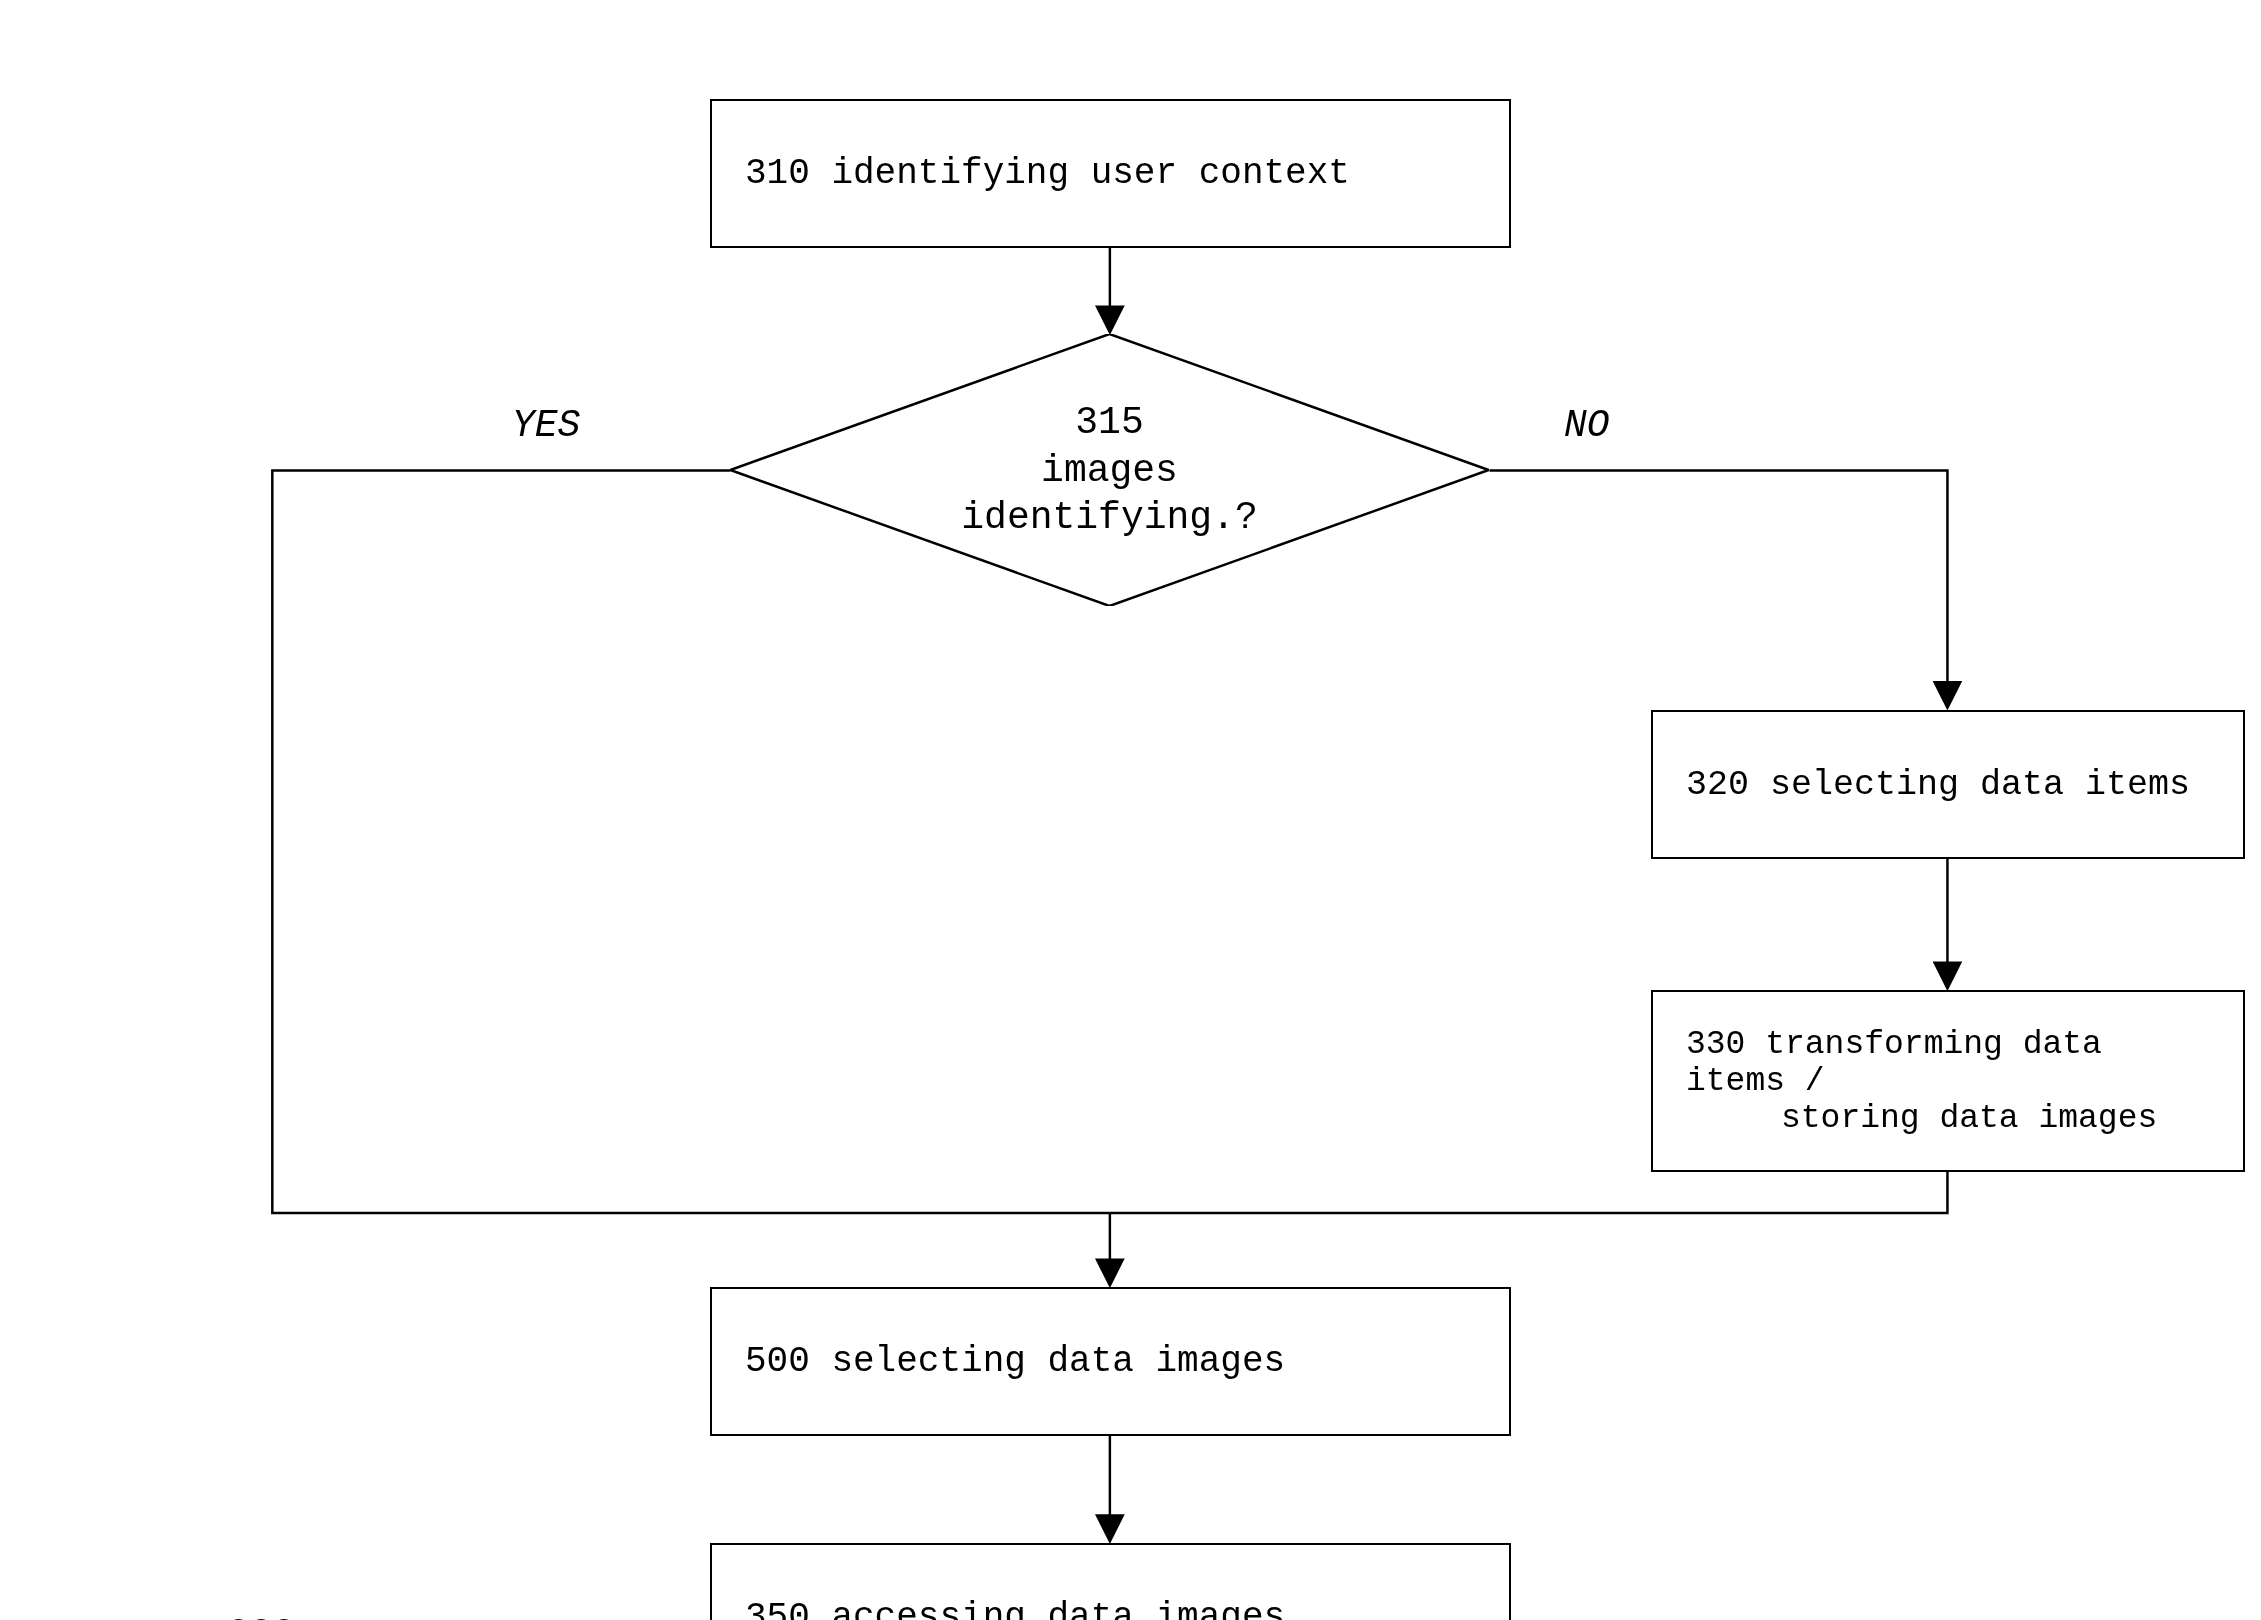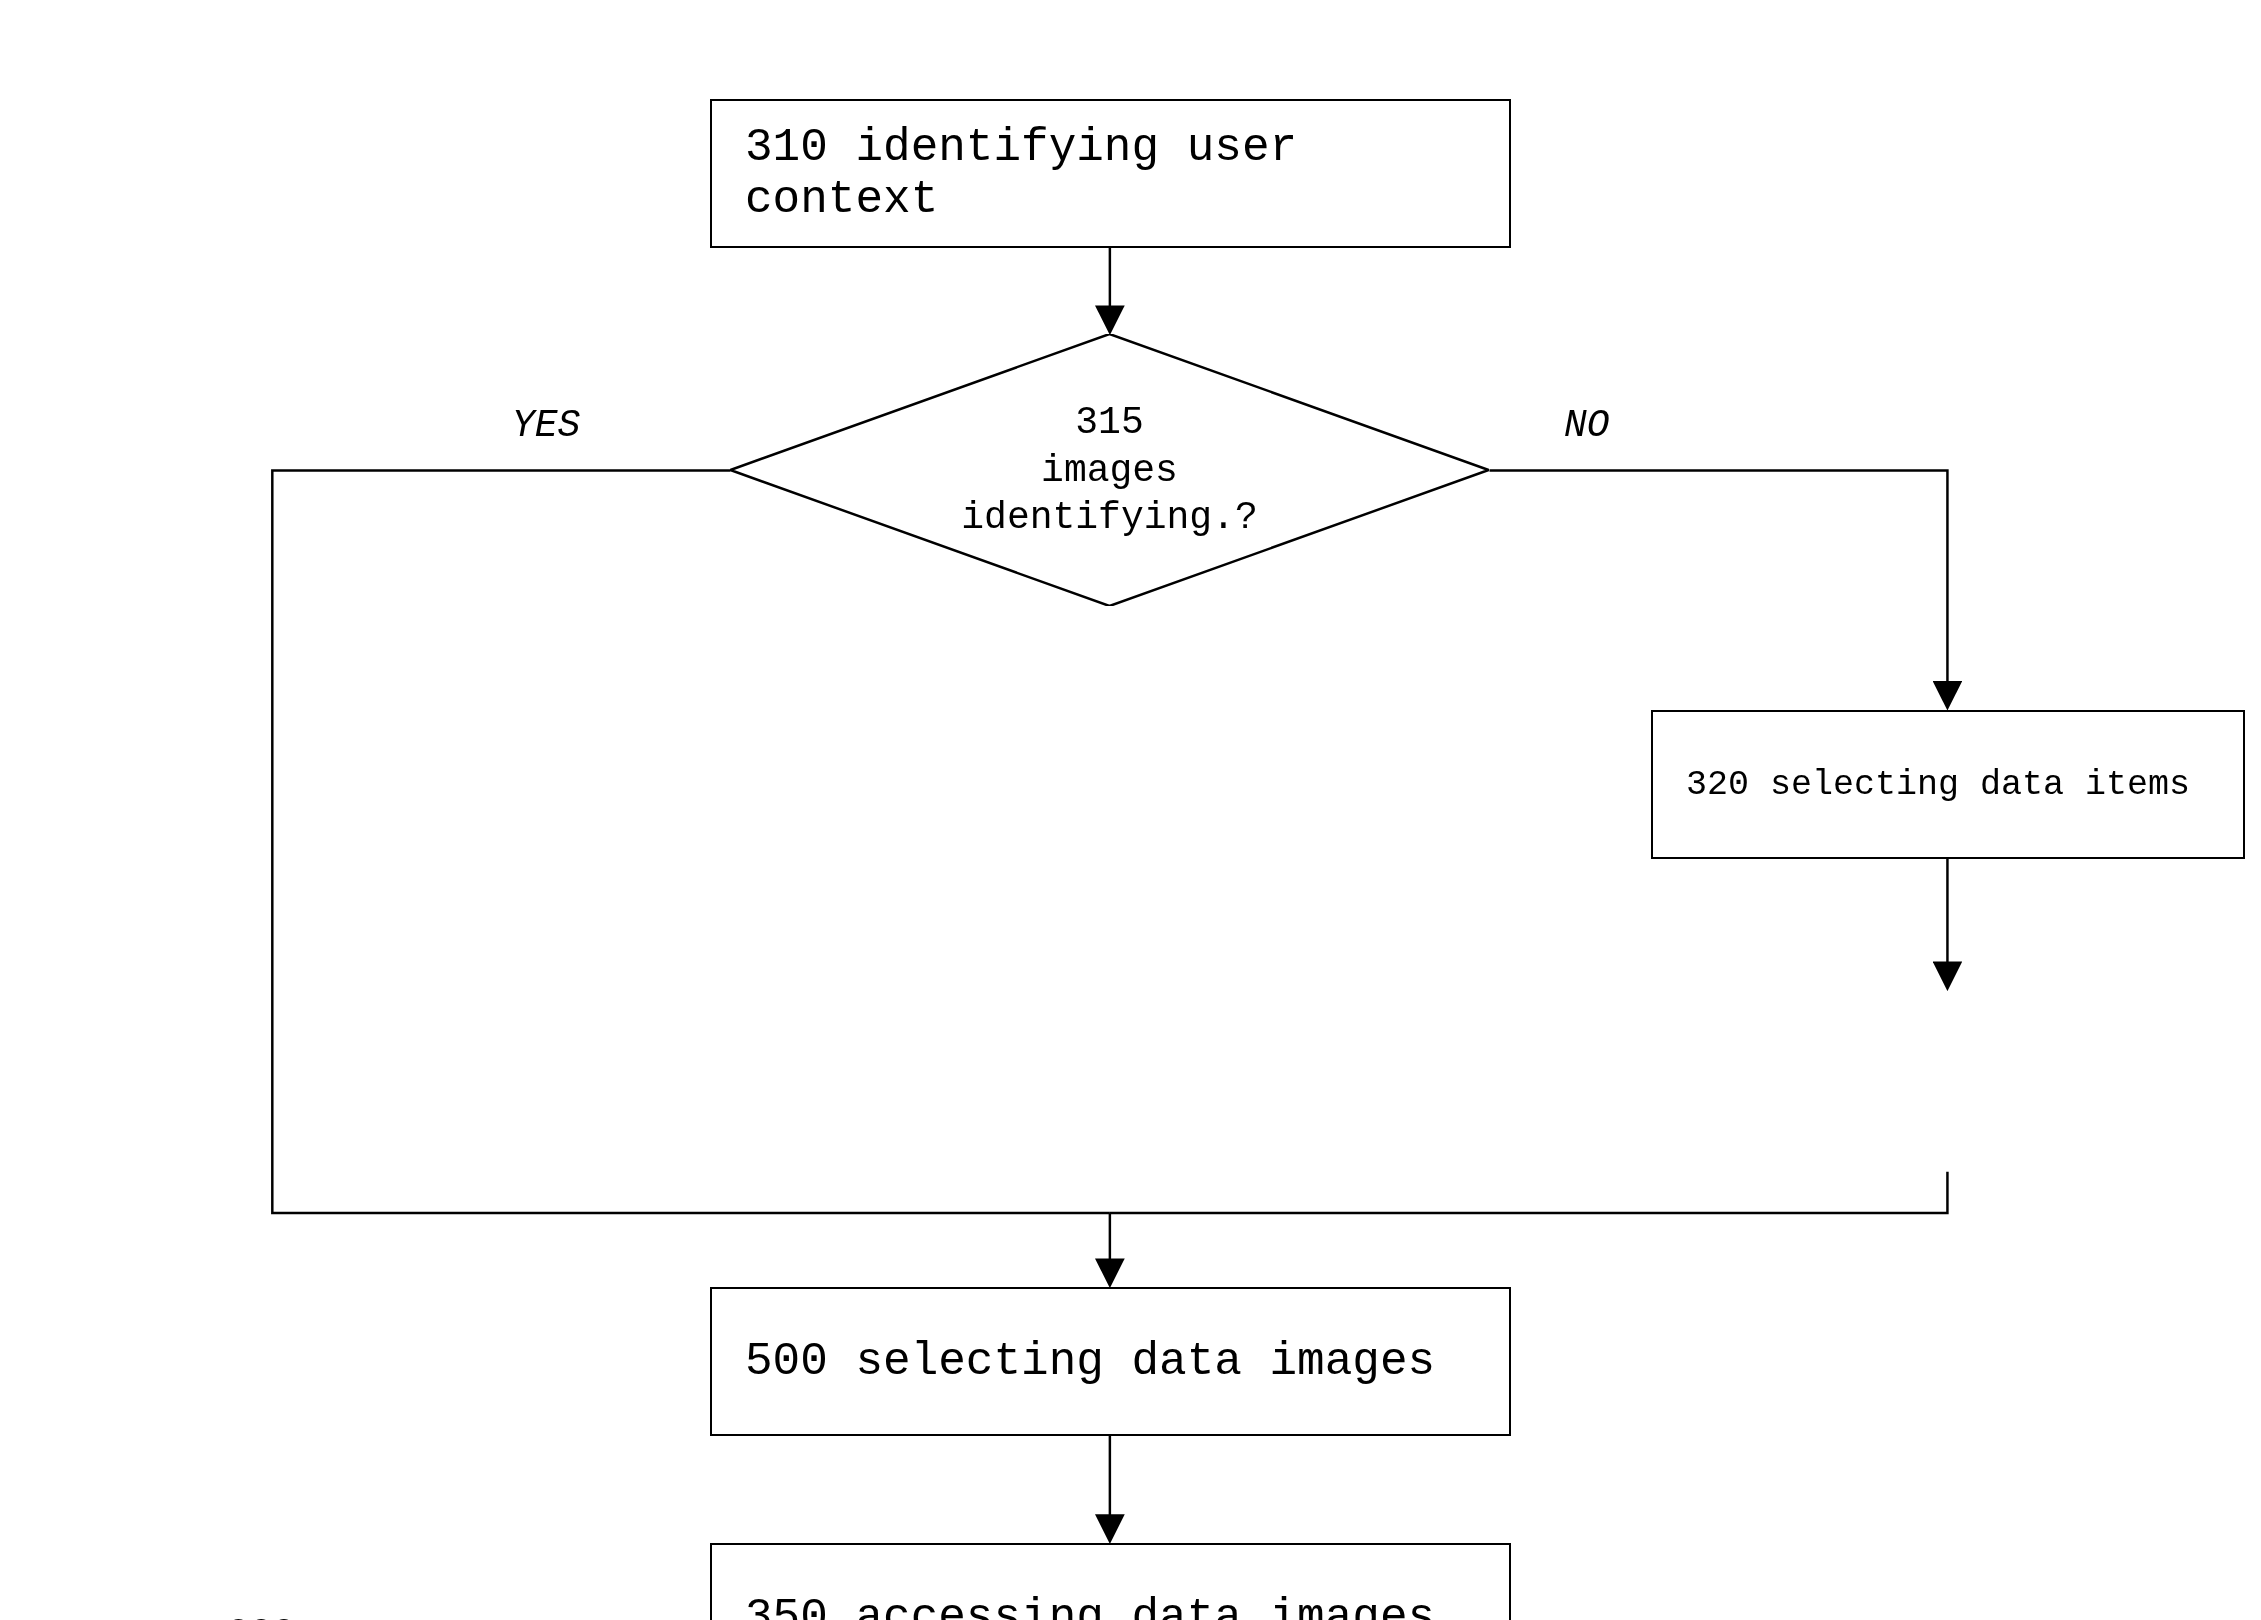--- a/index.html
+++ b/index.html
@@ -19,21 +19,21 @@
       width: 100%;
       height: 100%;
     }
     .box {
       position: absolute;
       border: 2.5px solid #000;
       background: #fff;
       display: flex;
       align-items: center;
       padding: 25px 33px;
-      font-size: 46px;
+      font-size: 36px;
     }
     .box-310 {
       left: 710px;
       top: 99px;
       width: 801px;
       height: 149px;
     }
     .box-320 {
       left: 1651px;
       top: 710px;
@@ -139,20 +139,24 @@
     </div>
   </div>
 
   <div class="label label-yes">YES</div>
   <div class="label label-no">NO</div>
 
   <div class="box box-320">
     <span>320 selecting data items</span>
   </div>
 
+  <div class="box box-330">
+    <span class="line1">330 transforming data items /</span>
+    <span class="line2">storing data images</span>
+  </div>
 
   <div class="box box-340">
     <span>500 selecting data images</span>
   </div>
 
   <div class="box box-350">
     <span>350 accessing data images</span>
   </div>
 
   <div class="ref-label">300</div>

